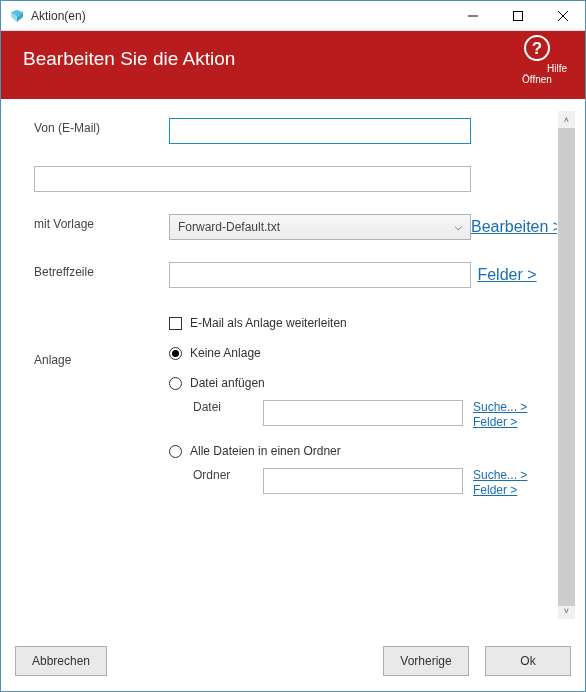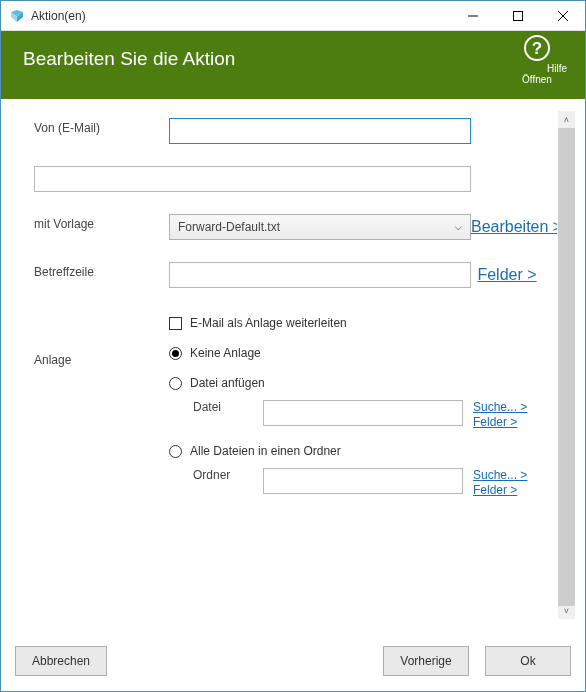--- a/index.html
+++ b/index.html
@@ -1,21 +1,21 @@
 <!DOCTYPE html>
 <html><head>
 <meta charset="utf-8">
 <style>
 * { box-sizing: border-box; margin: 0; padding: 0; }
 body { font-family: "Segoe UI", Tahoma, sans-serif; font-size: 12px; color: #333; background: #fff; width: 586px; height: 692px; overflow: hidden; border: 1px solid #4a90b8; }
 .titlebar { height: 30px; background: #fff; display: flex; align-items: center; border-bottom: 1px solid #e0e0e0; }
 .titlebar .app-icon { width: 16px; height: 16px; margin: 0 6px 0 8px; }
 .titlebar .title { flex: 1; font-size: 12px; color: #333; }
 .titlebar .win-btn { width: 45px; height: 29px; display: flex; align-items: center; justify-content: center; cursor: pointer; }
-.header { background: #4d7c0f; height: 68px; display: flex; align-items: center; padding: 0 18px 12px 22px; color: #fff; }
+.header { background: #b91c1c; height: 68px; display: flex; align-items: center; padding: 0 18px 12px 22px; color: #fff; }
 .header h1 { font-weight: 400; font-size: 19px; flex: 1; }
 .help { text-align: center; font-size: 10px; line-height: 1.1; }
 .help svg { display: block; margin: 0 auto 1px; }
 .content-wrap { position: relative; height: 532px; padding: 12px 10px 12px 14px; }
 .scroll-panel { position: absolute; top: 12px; left: 14px; right: 27px; bottom: 12px; border: 1px solid #fff; padding: 6px 14px 6px 0; overflow: hidden; }
 .scrollbar { position: absolute; top: 12px; right: 10px; bottom: 12px; width: 17px; background: #f0f0f0; }
 .scrollbar .arrow { height: 17px; display: flex; align-items: center; justify-content: center; color: #606060; font-size: 9px; cursor: pointer; }
 .scrollbar .thumb { position: absolute; top: 17px; left: 0; right: 0; height: 478px; background: #cdcdcd; }
 .section-head { border-left: 4px solid #1fb0cf; padding: 6px 0 10px 16px; margin-bottom: 18px; }
 .section-head .sh-title { font-size: 13px; color: #4a4a4a; letter-spacing: 0.3px; margin-bottom: 6px; }

